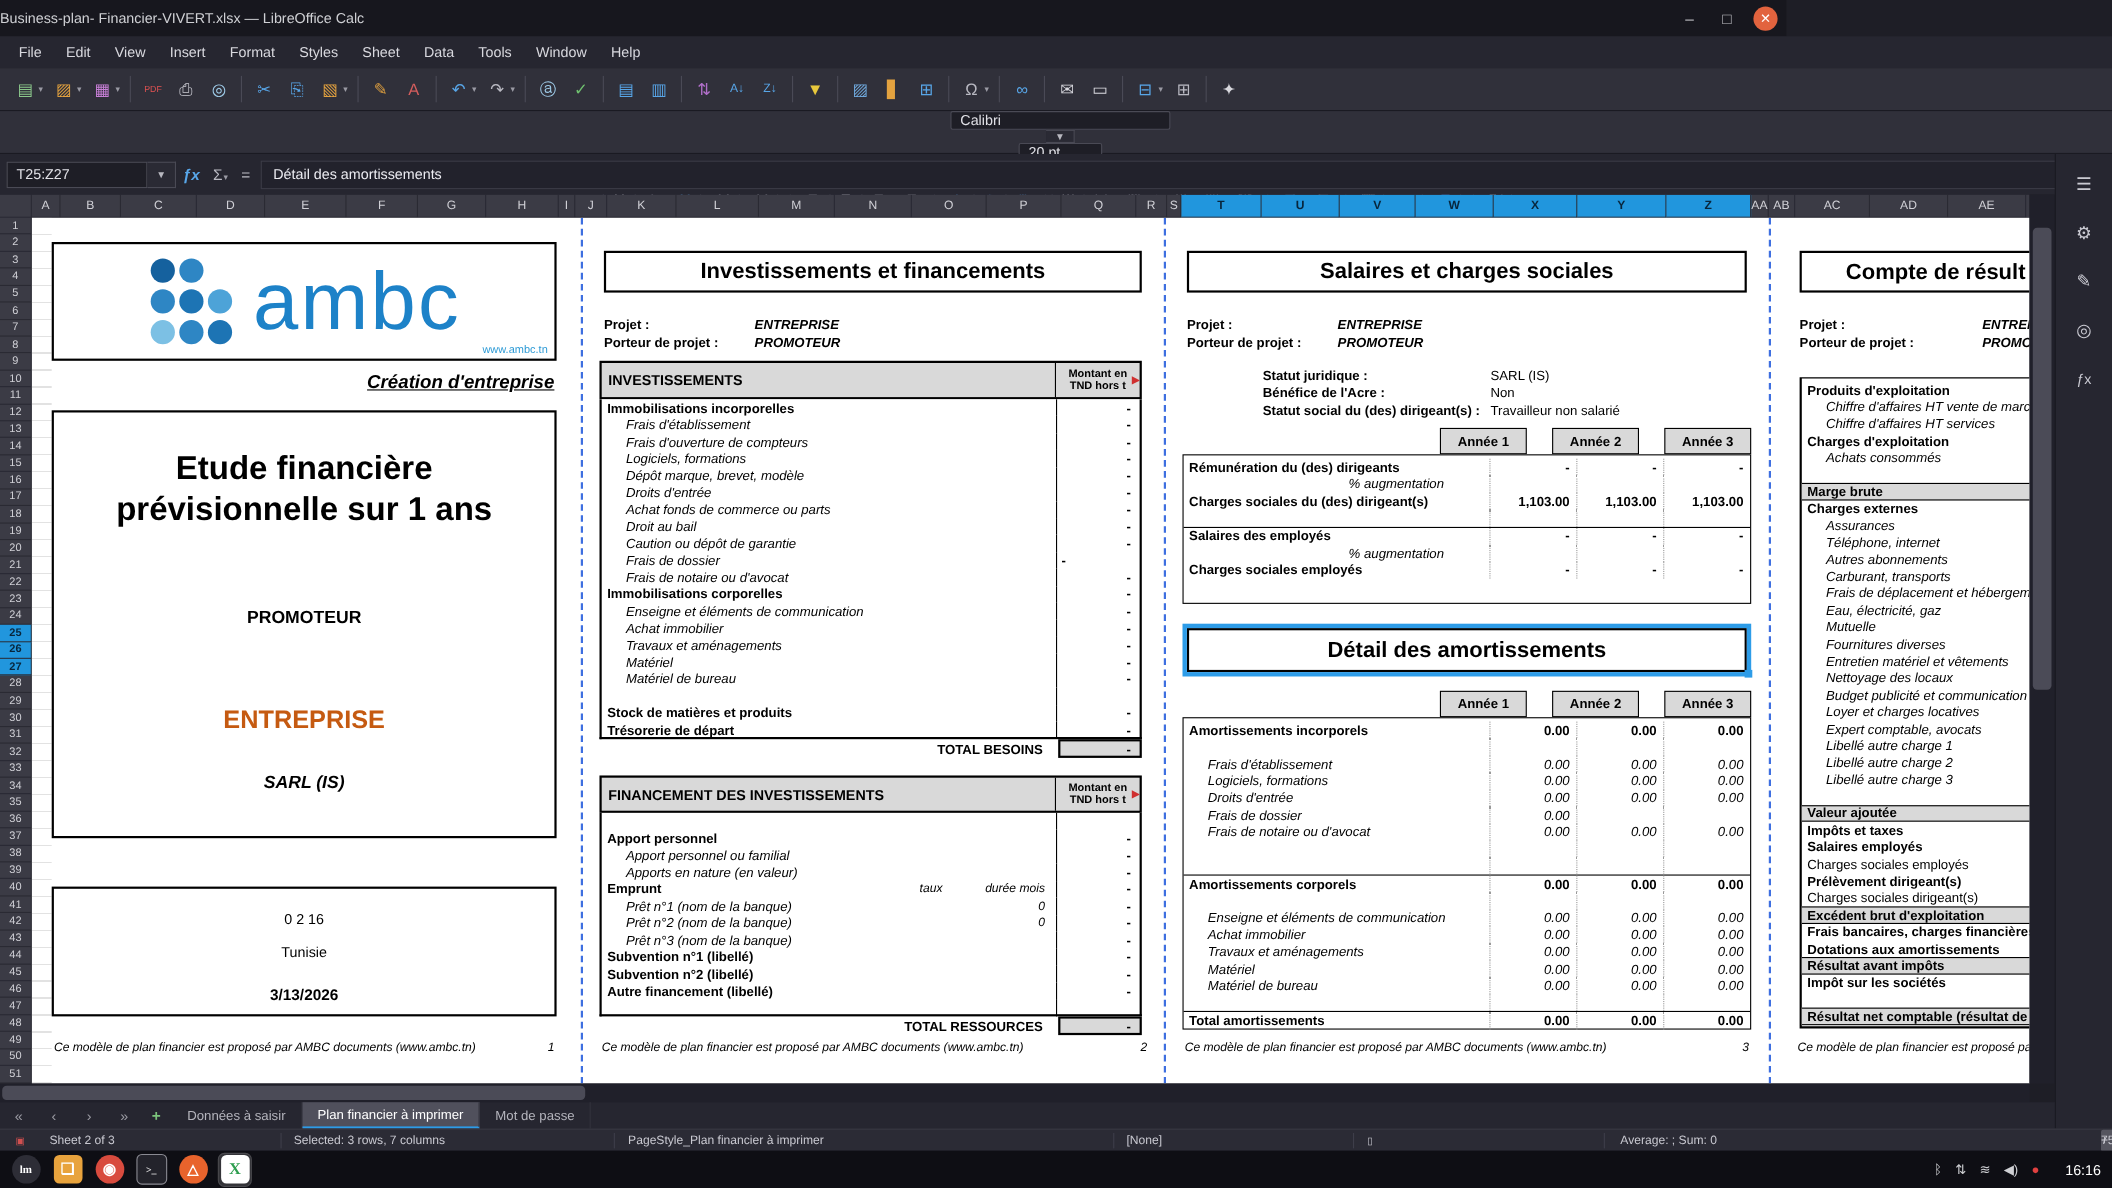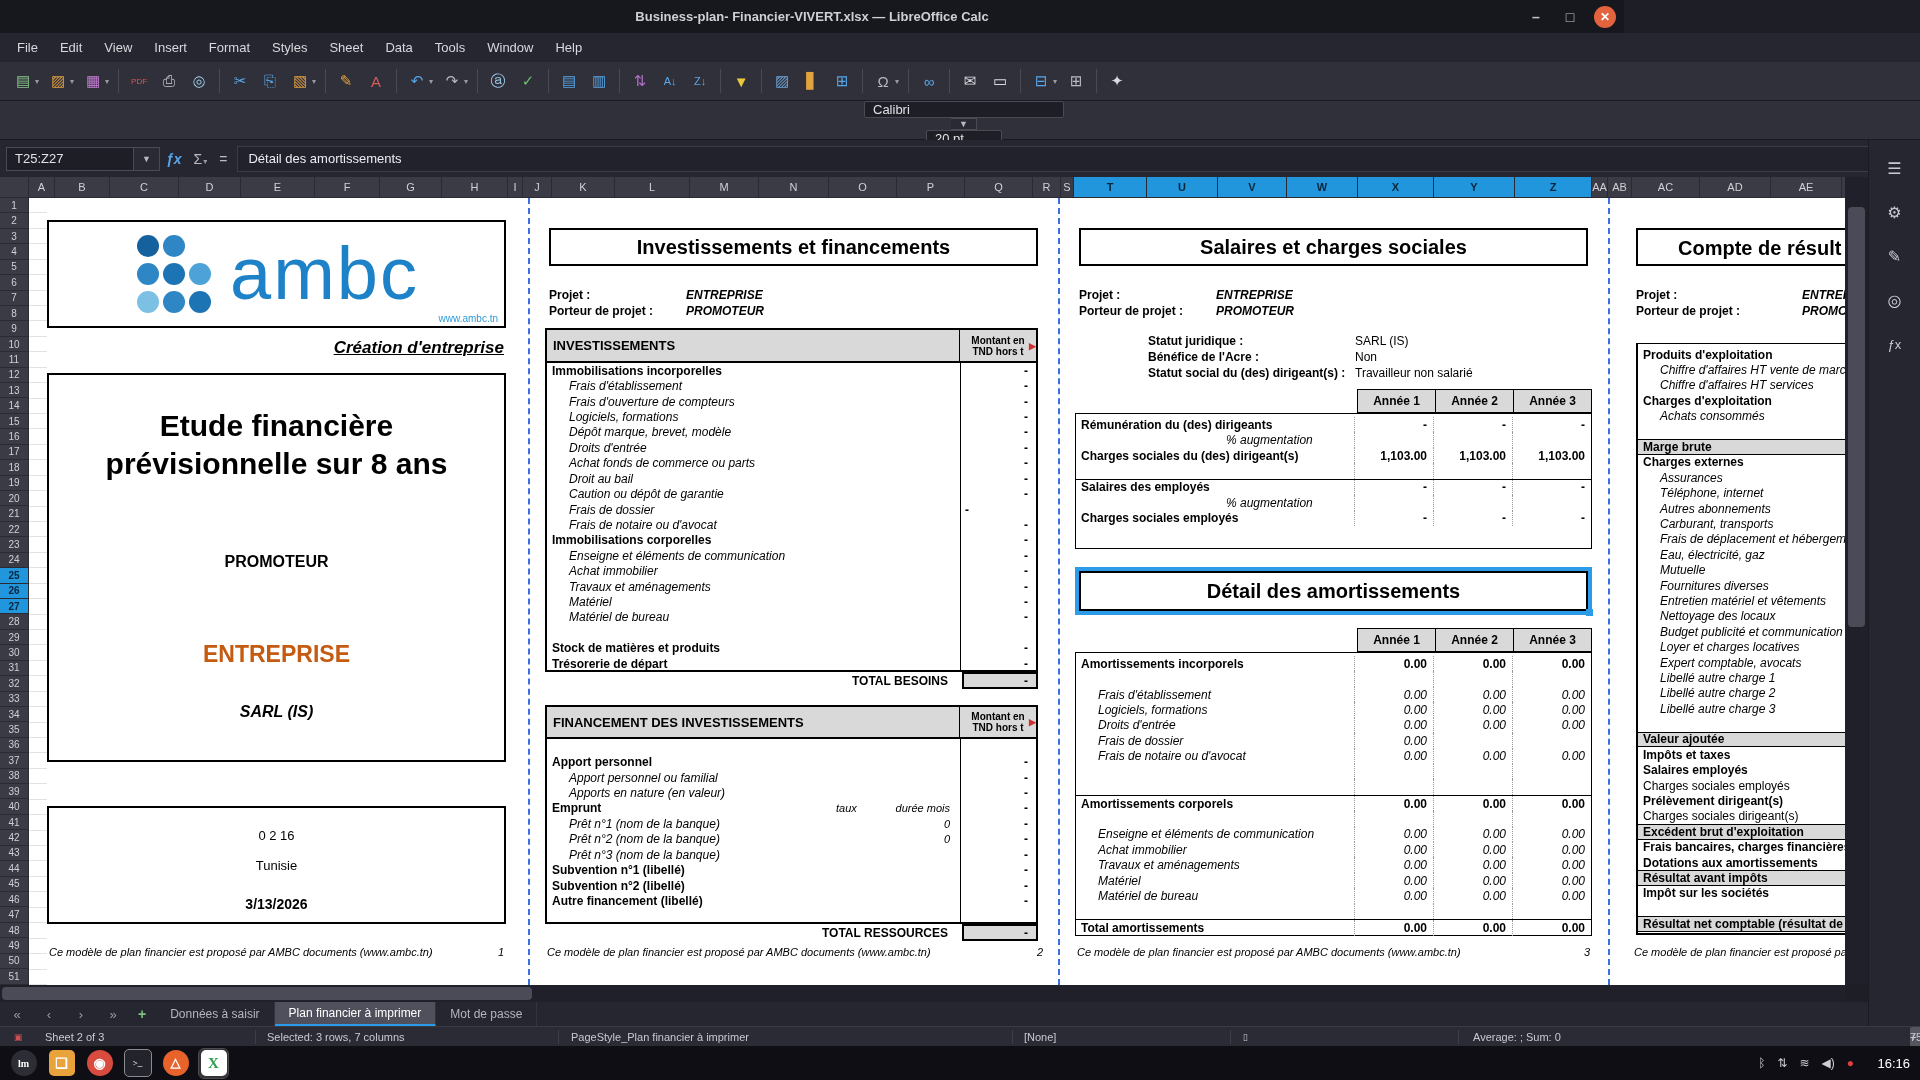--- a/index.html
+++ b/index.html
@@ -1,20 +1,20 @@
 <!DOCTYPE html>
 <html><head>
 <meta charset="utf-8">
 <style>
   html,body{margin:0;padding:0;background:#101016;}
   #root{position:relative;width:1920px;height:1080px;overflow:hidden;background:#1e1e26;
         font-family:"Liberation Sans",sans-serif;-webkit-font-smoothing:antialiased;}
   
   .titlebar{position:absolute;top:0;left:0;width:1624px;height:33px;background:#17171e;
-            display:flex;align-items:center;justify-content:center;color:#cfd0d4;font-size:13px;font-weight:bold;}
+            display:flex;align-items:center;color:#cfd0d4;font-size:13px;}
   .winctl{position:absolute;right:8px;top:0;height:33px;display:flex;align-items:center;gap:14px;}
   .wbtn{color:#c2c2c8;font-size:14px;width:20px;text-align:center;cursor:default;}
   .wclose{width:22px;height:22px;border-radius:50%;background:#e2633e;color:#fff;display:flex;
           align-items:center;justify-content:center;font-size:12px;}
   .menubar{position:absolute;top:33px;left:0;width:1920px;height:29px;background:#262630;
            display:flex;align-items:center;padding-left:6px;color:#d8d8de;font-size:13px;}
   .menuitem{padding:0 11px;height:100%;display:flex;align-items:center;}
   
   .toolbar{position:absolute;left:0;width:1920px;background:#30303a;display:flex;align-items:center;
            padding-left:8px;border-bottom:1px solid #1a1a22;box-sizing:border-box;}
@@ -78,21 +78,21 @@
   .frow .tcol{width:52px;flex:none;font-style:italic;font-size:11px;}
   .frow .dcol{width:62px;flex:none;font-style:italic;font-size:11px;text-align:right;padding-right:10px;}
   .frow .fa{width:76px;flex:none;border-left:1px solid #000;align-self:stretch;display:flex;align-items:center;
             justify-content:flex-end;padding-right:8px;box-sizing:border-box;font-weight:bold;}
   .frow.aleft .fa{justify-content:flex-start;padding-left:4px;}
   .trow{position:absolute;display:flex;height:17px;align-items:center;font-size:12px;}
   .trow .tlabel{flex:1;text-align:right;font-weight:bold;padding-right:14px;}
   .trow .tcell{width:76px;flex:none;background:#d9d9d9;border:2px solid #000;align-self:stretch;display:flex;
                align-items:center;justify-content:flex-end;padding-right:8px;box-sizing:border-box;font-weight:bold;}
   
-  .yhead{position:absolute;display:flex;height:24px;}
+  .yhead{position:absolute;display:flex;height:24px;gap:24px;}
   .yhead .ysp{flex:1;}
   .yhead .yh{width:79px;flex:none;background:#d9d9d9;border:1.5px solid #000;box-sizing:border-box;display:flex;
              align-items:center;justify-content:center;font-weight:bold;font-size:12px;margin-left:-1px;}
   .ybody{position:absolute;border:1.5px solid #000;box-sizing:border-box;background:#fff;padding-top:3px;}
   .yrow{display:flex;height:15.43px;align-items:center;font-size:12px;}
   .yrow .ylabel{flex:1;padding-left:5px;white-space:nowrap;overflow:hidden;}
   .yrow.b .ylabel{font-weight:bold;}
   .yrow.b .ycell{font-weight:bold;}
   .yrow.i .ylabel{font-style:italic;padding-left:22px;}
   .yrow.i .ycell{font-style:italic;}
@@ -498,21 +498,21 @@
           <circle cx="40" cy="68" r="11" fill="#2e86c4"></circle>
             <circle cx="66" cy="68" r="11" fill="#1d74b4"></circle>
         </svg>
         <span id="logotext">ambc</span>
         <span id="weburl">www.ambc.tn</span>
       </div>
       <div id="tagline">Création d'entreprise</div>
       <div class="box" style="left:0;top:175px;width:459px;height:389px">
         <div class="bigtitle" style="position:absolute;top:32px;left:0;right:0">
           <div>Etude financière</div>
-          <div>prévisionnelle sur 8 ans</div>
+          <div>prévisionnelle sur 1 ans</div>
         </div>
         <div style="position:absolute;top:178px;left:0;right:0;text-align:center;font-weight:bold;font-size:16px">PROMOTEUR</div>
         <div style="position:absolute;top:266px;left:0;right:0;text-align:center;font-weight:bold;font-size:23px;color:#c55a11">ENTREPRISE</div>
         <div style="position:absolute;top:328px;left:0;right:0;text-align:center;font-weight:bold;font-style:italic;font-size:16px">SARL (IS)</div>
       </div>
       <div class="box" style="left:0;top:608px;width:459px;height:118px">
         <div style="position:absolute;top:20px;left:0;right:0;text-align:center;font-size:13px">0  2 16</div>
         <div style="position:absolute;top:50px;left:0;right:0;text-align:center;font-size:13px">Tunisie</div>
         <div style="position:absolute;top:88px;left:0;right:0;text-align:center;font-size:14px;font-weight:bold">3/13/2026</div>
       </div>

